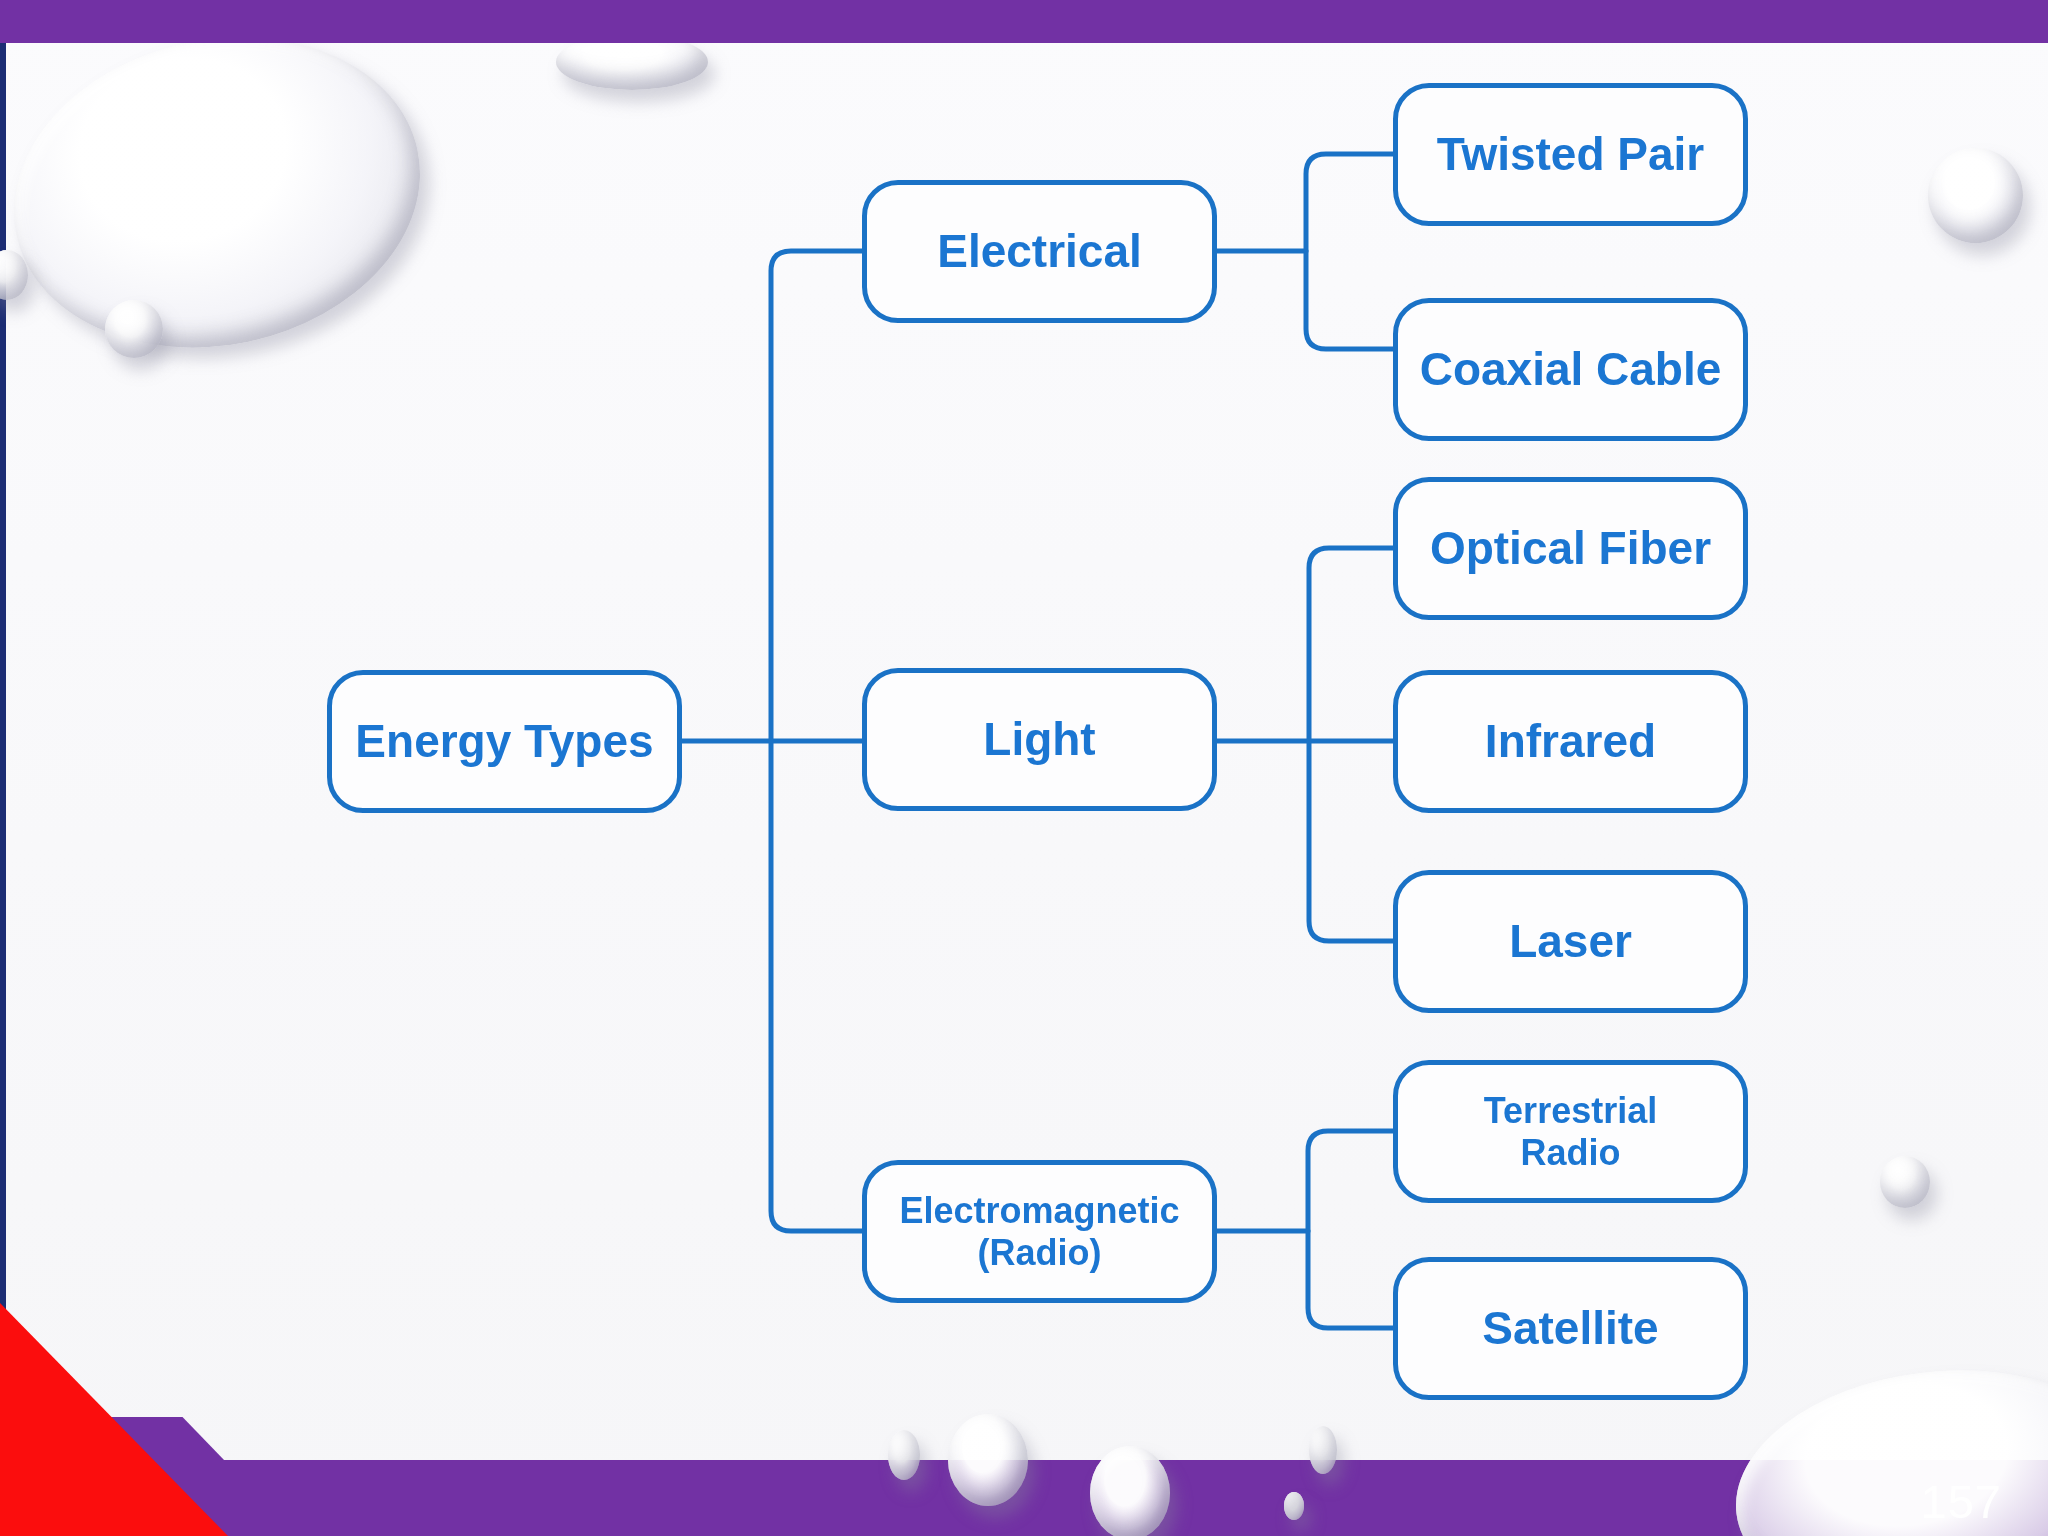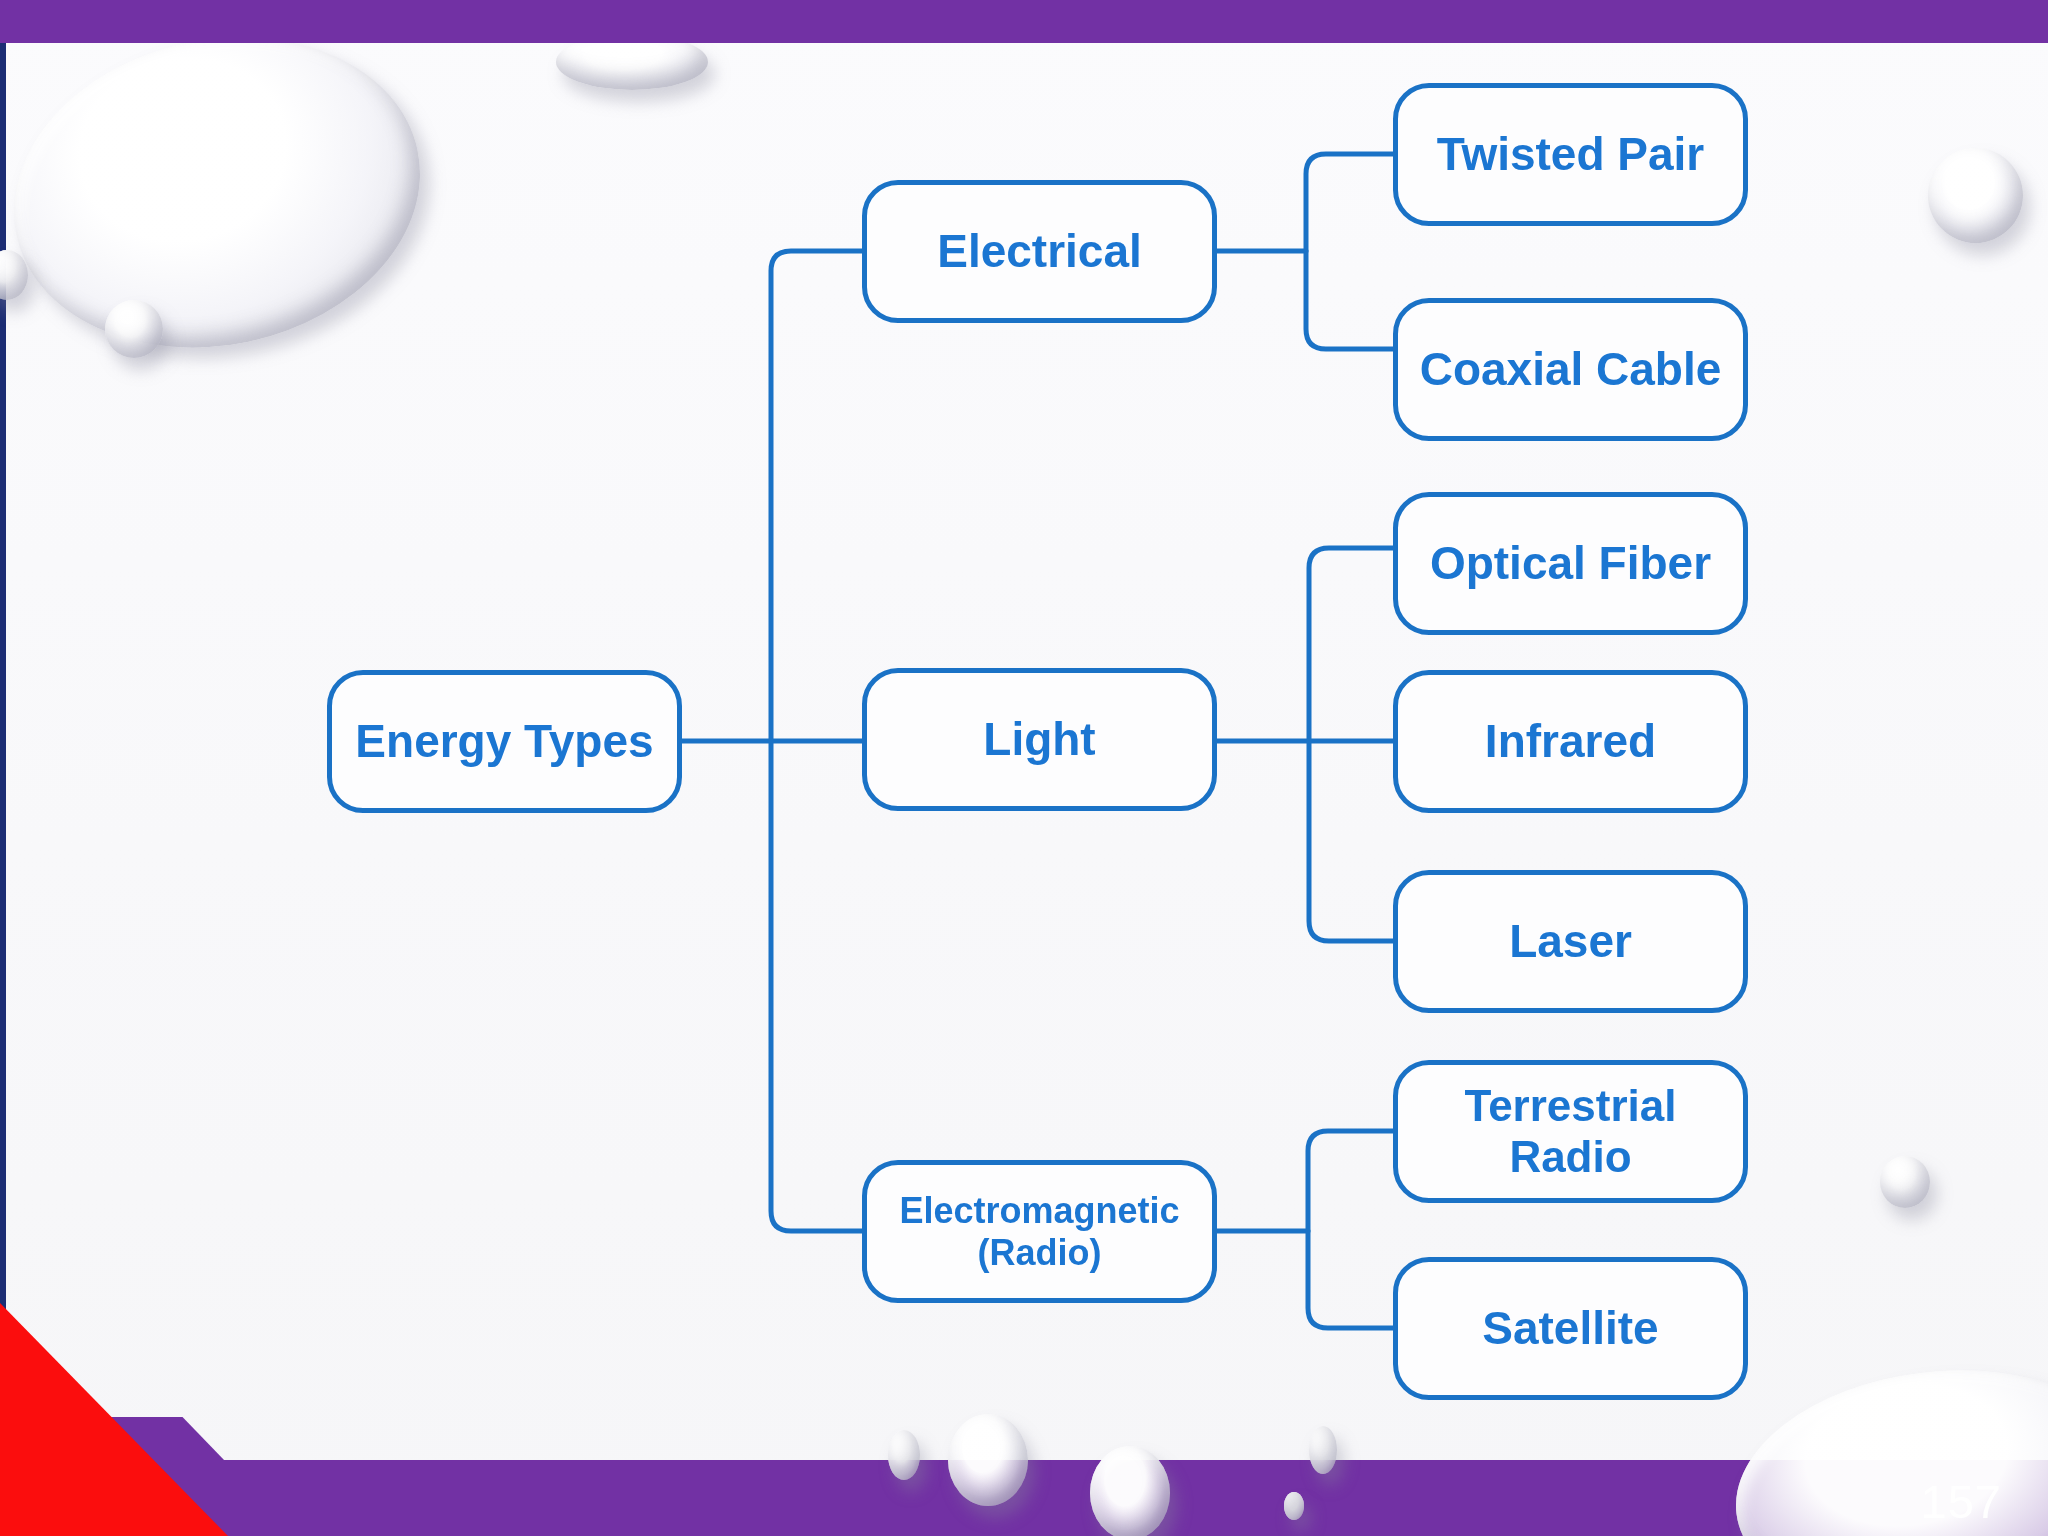--- a/index.html
+++ b/index.html
@@ -26,21 +26,21 @@
                    inset 5px 9px 14px rgba(255,255,255,.95),
                    7px 12px 16px rgba(138,138,158,.35);}
 
   
   .connectors{position:absolute;left:0;top:0;z-index:14;}
   .node{position:absolute;width:355px;height:143px;box-sizing:border-box;z-index:15;
         background:#fdfdfe;border:5px solid #1a72c6;border-radius:36px;
         display:flex;flex-direction:column;align-items:center;justify-content:center;
         color:#1b76d2;font-weight:bold;font-size:46px;text-align:center;line-height:1.15;}
   .node .sm{font-size:36px;}
-  .node .md{font-size:44px;}
+  .node .md{font-size:36px;}
 </style>
 </head>
 <body>
 
 <div class="slide">
 
   <svg class="connectors" width="2048" height="1536" viewBox="0 0 2048 1536">
     <g fill="none" stroke="#1a72c6" stroke-width="5" stroke-linecap="round">
 
       <path d="M 682 741 L 862 741"></path>
@@ -72,21 +72,21 @@
     <span class="sm">Electromagnetic</span>
     <span class="sm">(Radio)</span>
   </div>
 
   <div class="node" style="left:1393px;top:83px;">
     <span>Twisted Pair</span>
   </div>
   <div class="node" style="left:1393px;top:278px;margin-top:20px;">
     <span>Coaxial Cable</span>
   </div>
-  <div class="node" style="left:1393px;top:492px;">
+  <div class="node" style="left:1393px;top:477px;">
     <span>Optical Fiber</span>
   </div>
   <div class="node" style="left:1393px;top:670px;">
     <span>Infrared</span>
   </div>
   <div class="node" style="left:1393px;top:870px;">
     <span>Laser</span>
   </div>
   <div class="node" style="left:1393px;top:1060px;">
     <span class="md">Terrestrial</span>

